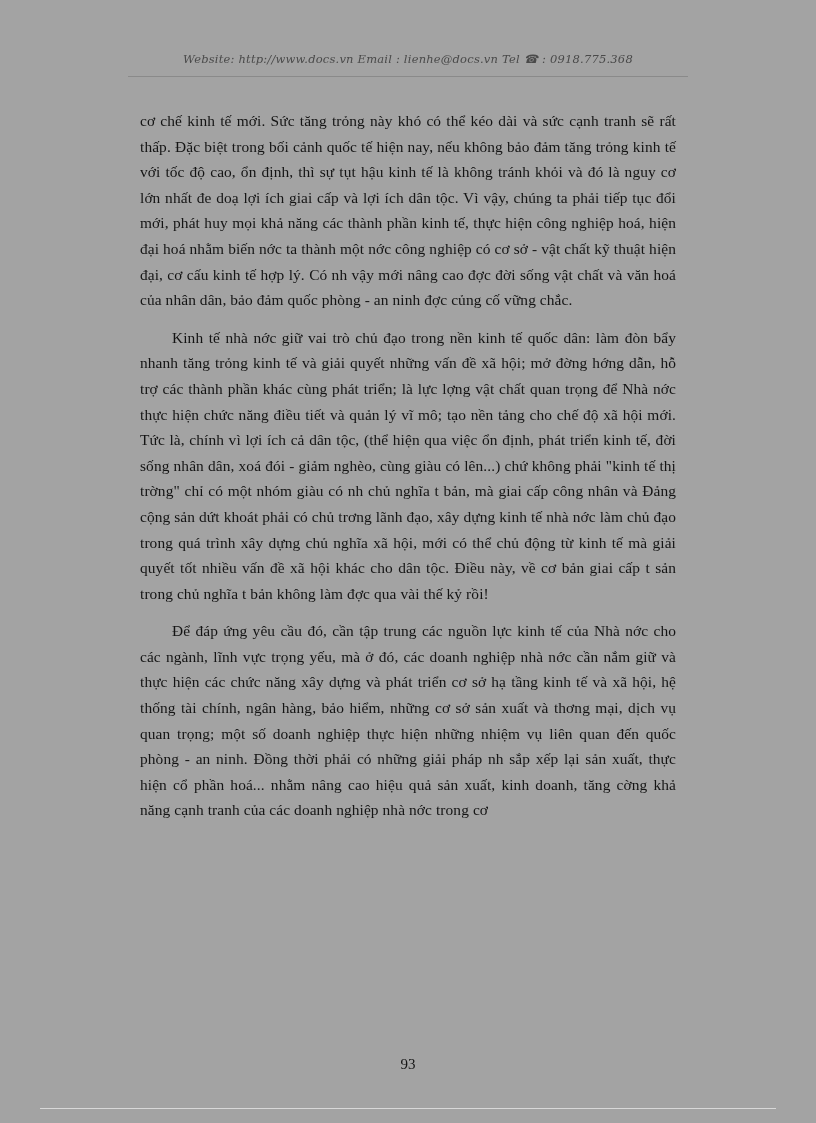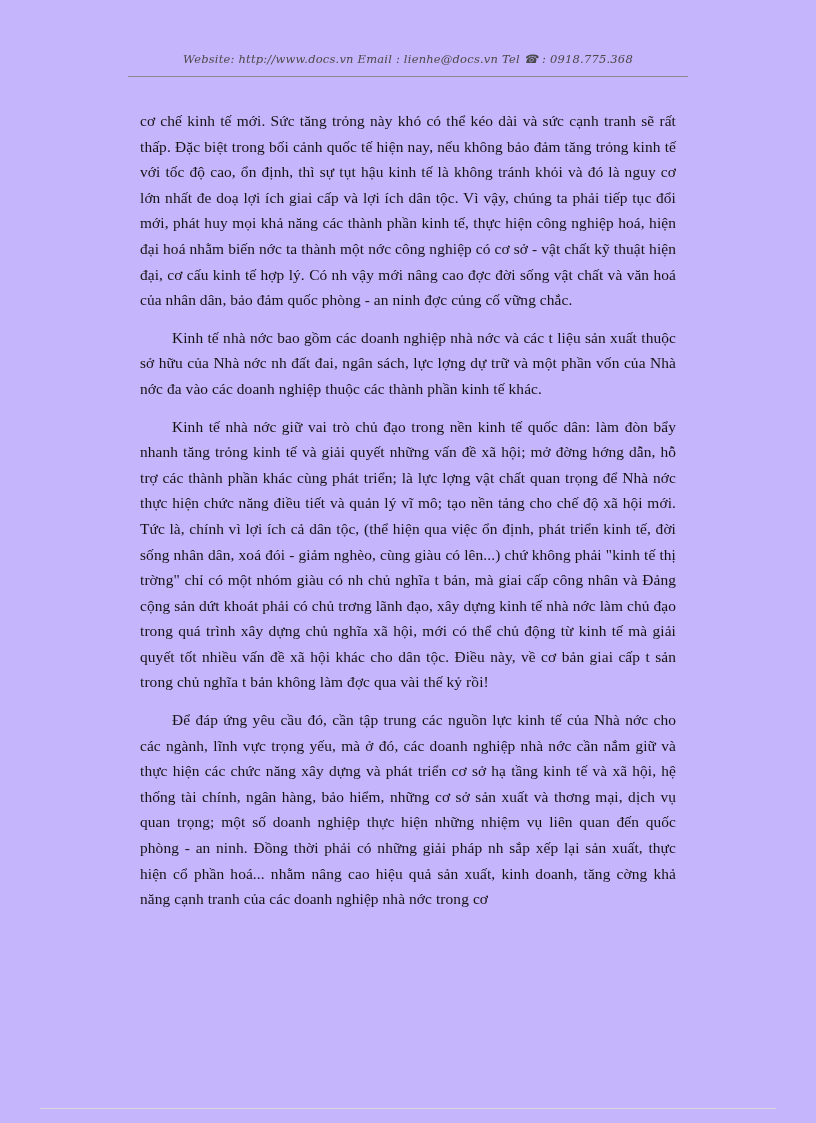--- a/index.html
+++ b/index.html
@@ -13,21 +13,21 @@
     font-family: "Liberation Serif", serif;
     color: #111111;
     position: relative;
     overflow: hidden;
   }
   .page {
     position: absolute;
     left: 0; top: 0;
     width: 816px;
     height: 1123px;
-    background: #c4b5fd;
+    background: #a3a3a3;
   }
   .header-area {
     position: absolute;
     left: 128px;
     top: 52px;
     width: 560px;
     text-align: center;
   }
   .header-line {
     font-family: "DejaVu Serif", serif;
@@ -87,19 +87,19 @@
 
 <div class="page">
 
   <div class="header-area">
     <div class="header-line">Website: http://www.docs.vn Email : lienhe@docs.vn  Tel ☎ : 0918.775.368</div>
   </div>
   <div class="header-rule"></div>
 
   <div class="content">
     <p class="">cơ chế kinh tế mới. Sức tăng trỏng   này khó có thể kéo dài và sức cạnh tranh sẽ rất thấp. Đặc biệt trong bối cảnh quốc tế hiện nay, nếu không bảo đảm tăng trỏng   kinh tế với tốc độ cao, ổn định, thì sự tụt hậu kinh tế là không tránh khỏi và đó là nguy cơ lớn nhất đe doạ lợi ích giai   cấp và lợi ích dân tộc. Vì vậy, chúng ta phải tiếp tục đổi mới, phát huy mọi khả năng các thành phần kinh tế, thực hiện công nghiệp hoá, hiện đại hoá nhằm biến nớc   ta thành một nớc   công nghiệp có cơ sở - vật chất kỹ thuật hiện đại, cơ cấu kinh tế hợp lý. Có nh   vậy mới nâng cao đợc   đời sống vật chất và văn hoá của nhân dân, bảo đảm quốc phòng - an ninh đợc   củng cố vững chắc.</p>
-    <p class="indent">Kinh tế nhà nớc   bao gồm các doanh nghiệp nhà nớc   và các t   liệu sản xuất thuộc sở hữu của Nhà nớc   nh   đất đai, ngân sách, lực lợng   dự trữ và một phần vốn của Nhà nớc   đa   vào các doanh nghiệp thuộc các thành phần kinh tế khác.</p>
     <p class="indent">Kinh tế nhà nớc   giữ vai trò chủ đạo trong nền kinh tế quốc dân: làm đòn bẩy nhanh tăng trỏng   kinh tế và giải quyết những vấn đề xã hội; mở đờng hớng   dẫn, hỗ trợ các thành phần khác cùng phát triển; là lực lợng   vật chất quan trọng để Nhà nớc   thực hiện chức năng điều tiết và quản lý vĩ mô; tạo nền tảng cho chế độ xã hội mới. Tức là, chính vì lợi ích cả dân tộc, (thể hiện qua việc ổn định, phát triển kinh tế, đời sống nhân dân, xoá đói - giảm nghèo, cùng giàu có lên...) chứ không phải "kinh tế thị trờng"   chỉ có một nhóm giàu có nh   chủ nghĩa t   bản, mà giai cấp công nhân và Đảng cộng sản dứt khoát phải có chủ trơng   lãnh đạo, xây dựng kinh tế nhà nớc   làm chủ đạo trong quá trình xây dựng chủ nghĩa xã hội, mới có thể chủ động từ kinh tế mà giải quyết tốt nhiều vấn đề xã hội khác cho dân tộc. Điều này, về cơ bản giai cấp t   sản trong chủ nghĩa t   bản không làm đợc   qua vài thế kỷ rồi!</p>
     <p class="indent">Để đáp ứng yêu cầu đó, cần tập trung các nguồn lực kinh tế của Nhà nớc   cho các ngành, lĩnh vực trọng yếu, mà ở đó, các doanh nghiệp nhà nớc   cần nắm giữ và thực hiện các chức năng xây dựng và phát triển cơ sở hạ tầng kinh tế và xã hội, hệ thống tài chính, ngân hàng, bảo hiểm, những cơ sở sản xuất và thơng mại, dịch vụ quan trọng; một số doanh nghiệp thực hiện những nhiệm vụ liên quan đến quốc phòng - an ninh. Đồng thời phải có những giải pháp nh   sắp xếp lại sản xuất, thực hiện cổ phần hoá... nhằm nâng cao hiệu quả sản xuất, kinh doanh, tăng cờng   khả năng cạnh tranh của các doanh nghiệp nhà nớc   trong cơ</p>
   </div>
 
+  <div class="footer-num">93</div>
   <div class="bottom-rule"></div>
 </div>
 
 </body></html>

